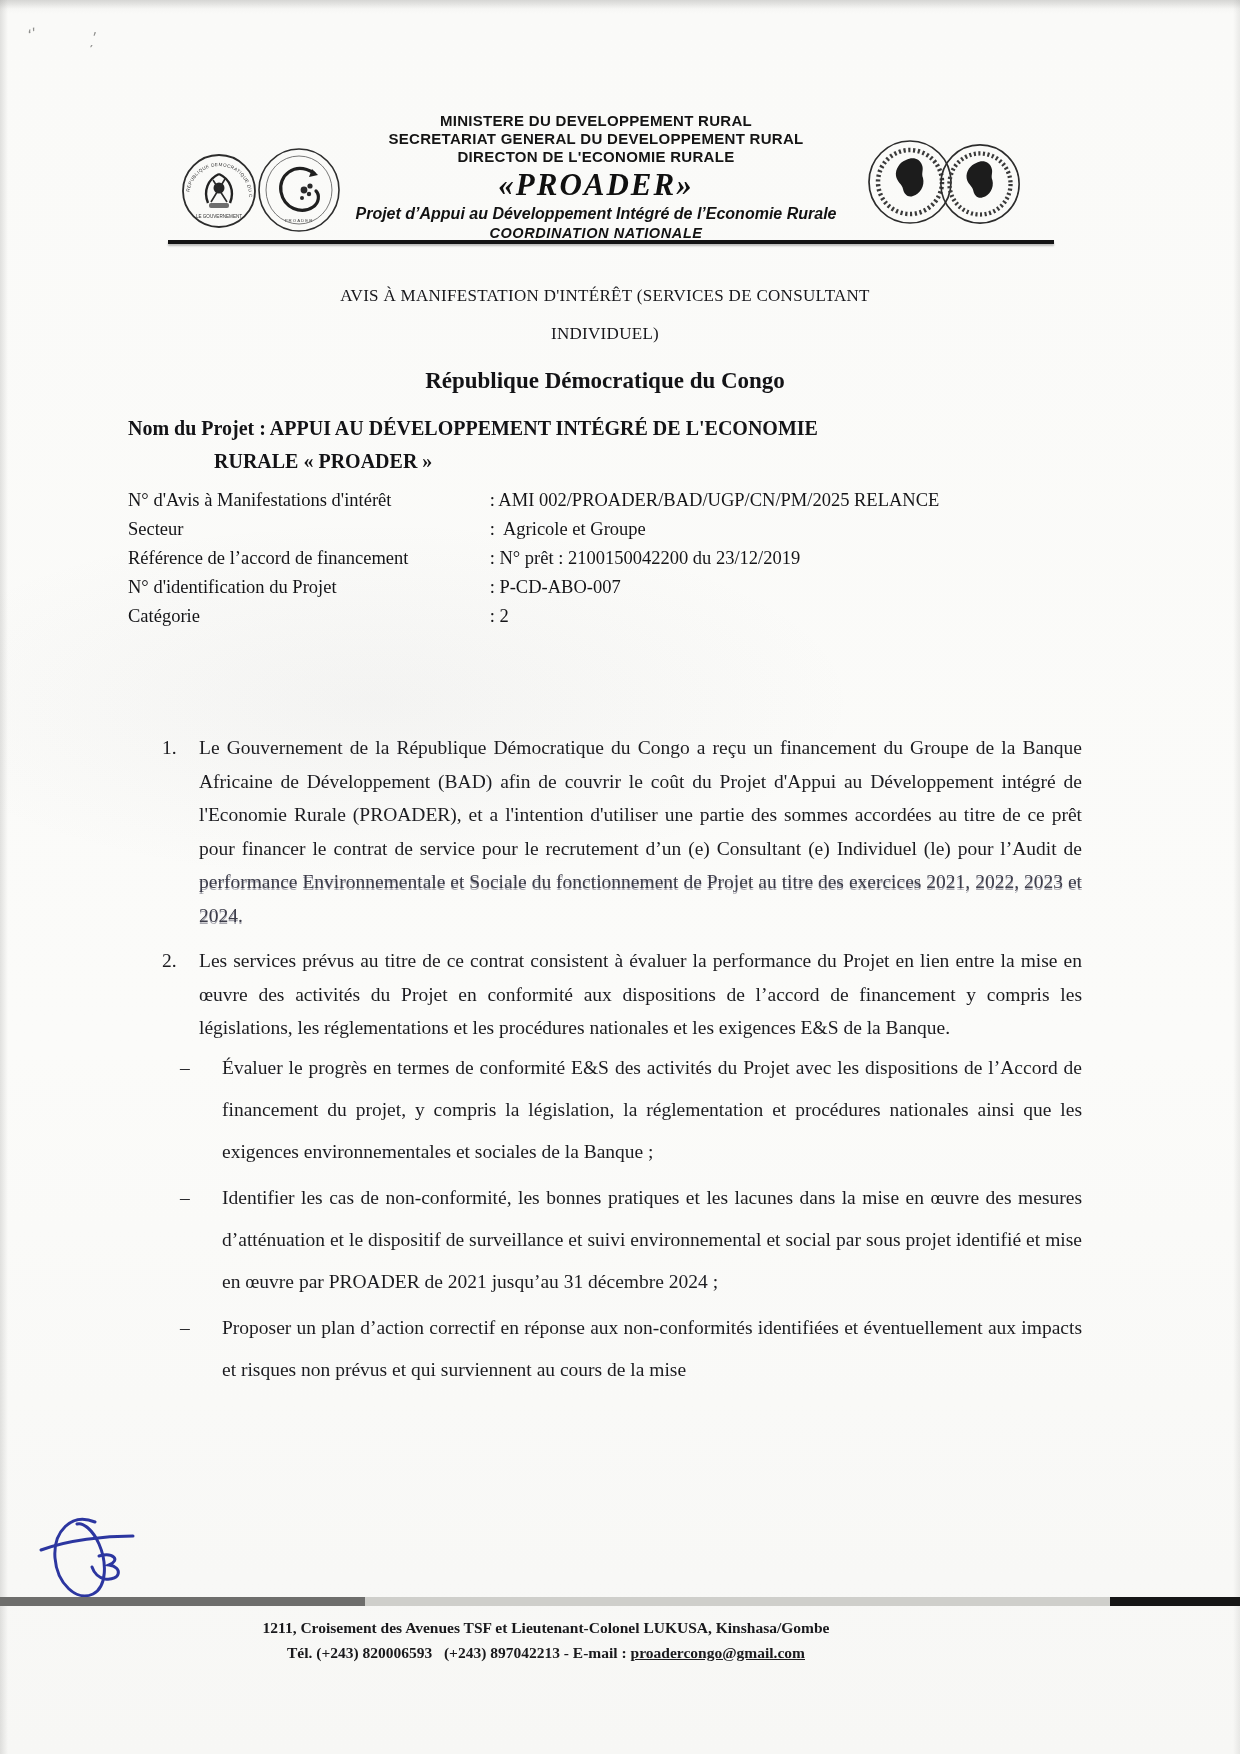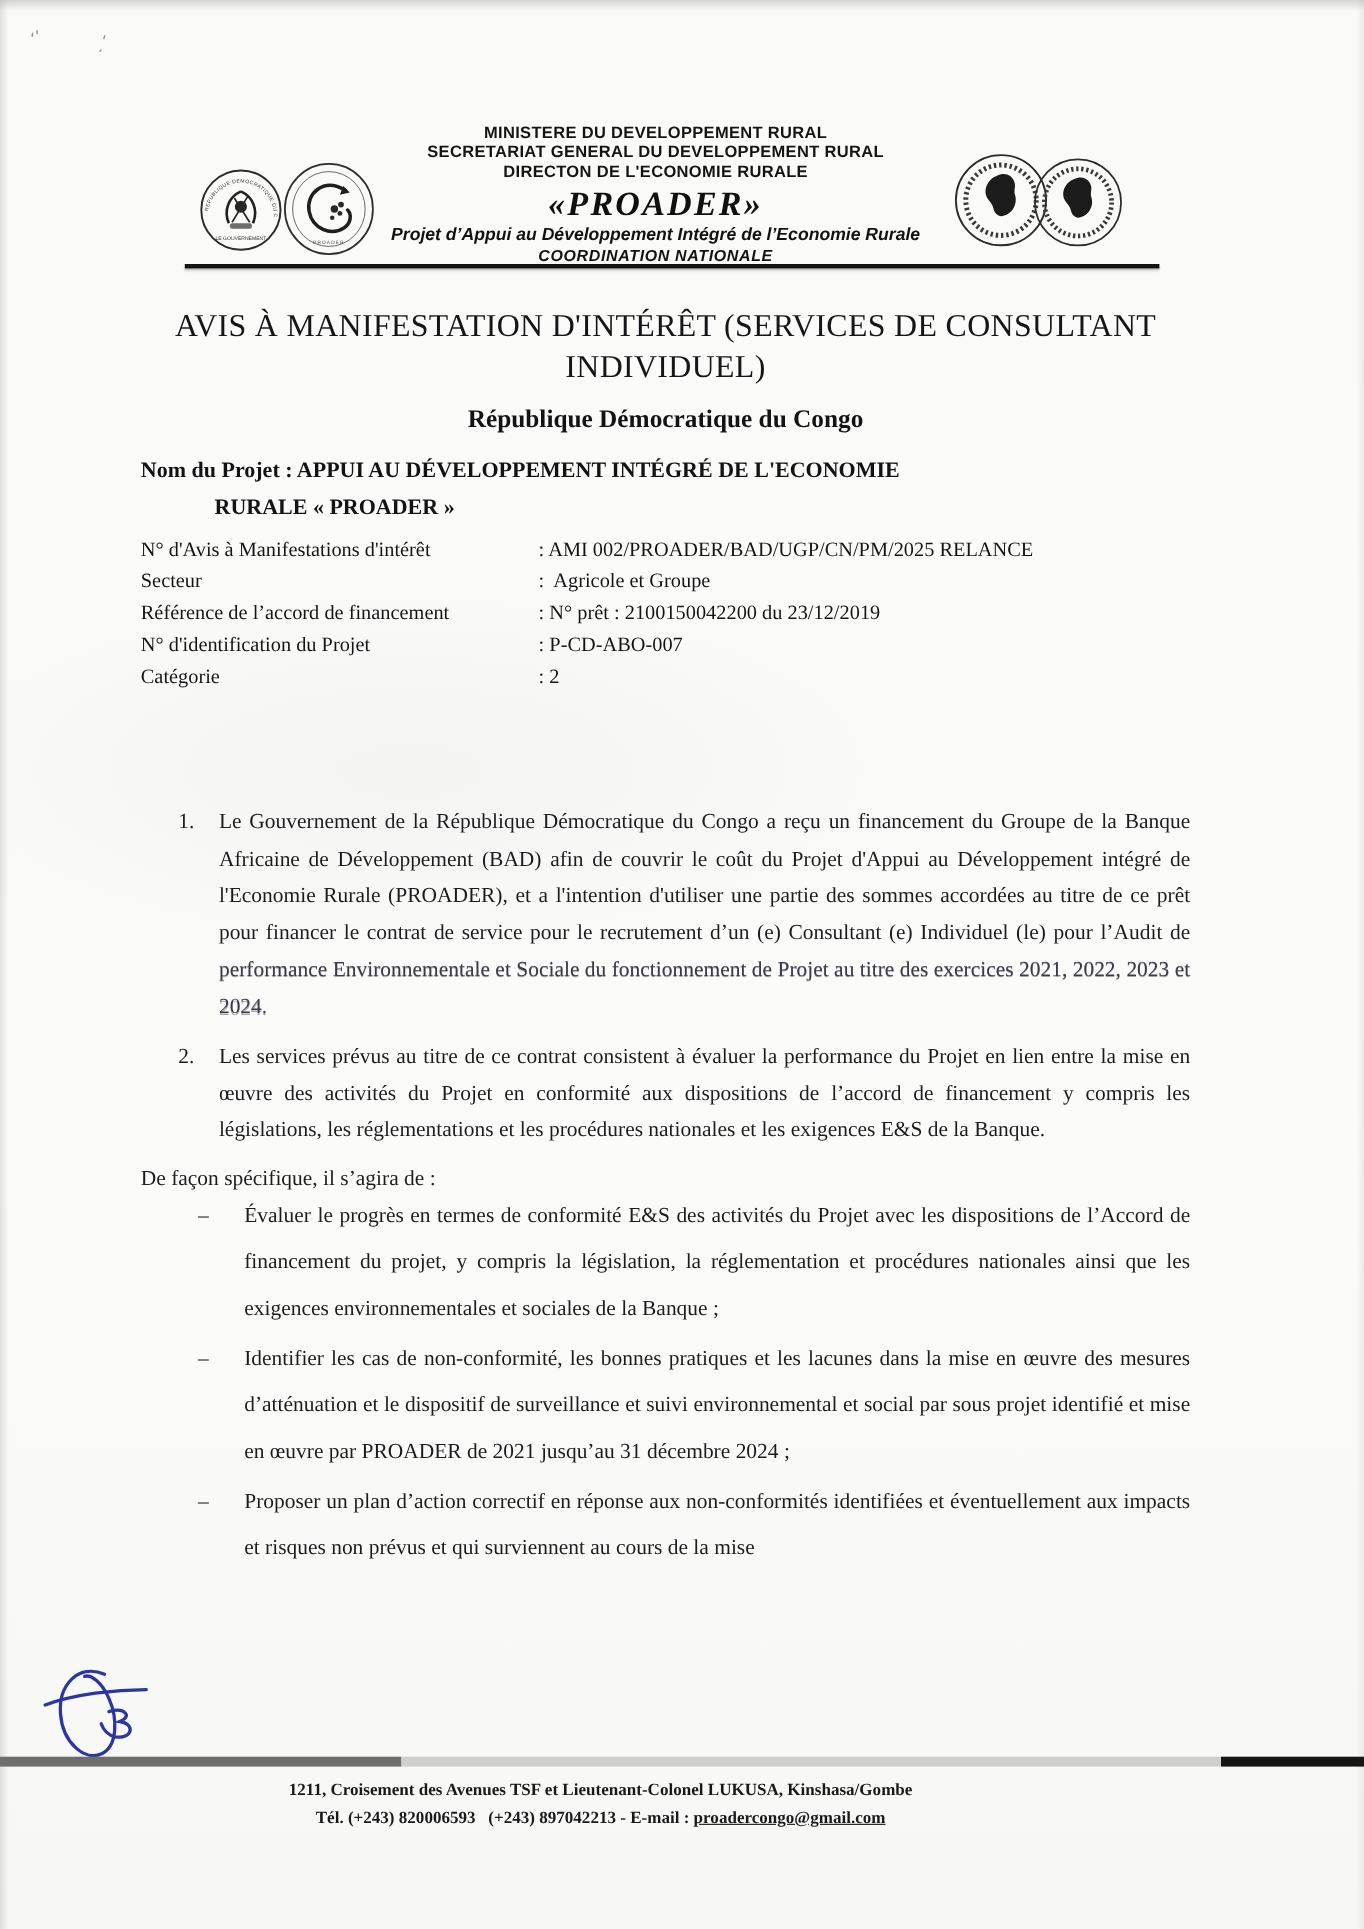--- a/index.html
+++ b/index.html
@@ -26,26 +26,26 @@
              letter-spacing:2px;color:#101010;}
   .h-subtitle{font-family:"Liberation Sans","DejaVu Sans",sans-serif;font-style:italic;
               font-weight:700;font-size:16px;line-height:21px;color:#121212;}
   .h-coord{font-family:"Liberation Sans","DejaVu Sans",sans-serif;font-style:italic;
            font-weight:700;font-size:14.5px;line-height:19px;letter-spacing:.6px;color:#121212;}
   .header-rule{position:absolute;left:168px;top:240px;width:886px;height:4px;
                background:#141414;box-shadow:0 2px 2px rgba(0,0,0,.25);}
   .seal{position:absolute;}
   
   .content{position:relative;margin:0 158px 0 128px;}
-  .doc-title{margin-top:34px;text-align:center;font-size:29px;line-height:38px;
+  .doc-title{margin-top:34px;text-align:center;font-size:17px;line-height:38px;
              letter-spacing:.3px;color:#16161a;}
   .country{margin-top:14px;text-align:center;font-weight:700;font-size:23px;
            line-height:27px;color:#131316;}
   .project{margin-top:18px;font-weight:700;font-size:20px;line-height:33px;color:#131316;}
-  .project-line2{margin-left:67px;}
+  .project-line2{margin-left:86px;}
   .details{margin-top:8px;}
   .d-row{display:flex;font-weight:400;font-size:18.5px;line-height:29px;color:#141417;}
   .d-label{width:357px;flex-shrink:0;}
   .d-value{white-space:pre-wrap;}
   .numlist{margin-top:100px;}
   .para{display:flex;margin-left:34px;font-size:19.5px;line-height:33.5px;
         text-align:justify;color:#1c1c20;}
   .para + .para{margin-top:12px;}
   .para-num{width:37px;flex-shrink:0;}
   .para-text{flex:1;}
@@ -169,21 +169,20 @@
       <div class="para">
         <span class="para-num">1.</span>
         <span class="para-text"><span>Le Gouvernement de la République Démocratique du Congo a reçu un financement du Groupe de la Banque Africaine de Développement (BAD) afin de couvrir le coût du Projet d'Appui au Développement intégré de l'Economie Rurale (PROADER), et a l'intention d'utiliser une partie des sommes accordées au titre de ce prêt pour financer le contrat de service pour le recrutement d’un (e) Consultant (e) Individuel (le) pour l’Audit de </span><span class="smudge">performance Environnementale et Sociale du fonctionnement de Projet  au titre des exercices 2021, 2022, 2023 et 2024.</span></span>
       </div>
       <div class="para">
         <span class="para-num">2.</span>
         <span class="para-text">Les services prévus au titre de ce contrat consistent à évaluer la performance du Projet en lien entre la mise en œuvre des activités du Projet en conformité aux dispositions de l’accord de financement y compris les législations, les réglementations et les procédures nationales et les exigences E&amp;S de la Banque.</span>
       </div>
     </div>
 
-    <div class="intro">De façon spécifique, il s’agira de :</div>
 
     <div class="bullets">
       <div class="bullet">
         <span class="bullet-dash">–</span>
         <span class="bullet-text">Évaluer le progrès en termes de conformité E&amp;S des activités du Projet avec les dispositions de l’Accord de financement du projet, y compris la législation, la réglementation et procédures nationales ainsi que les exigences environnementales et sociales de la Banque ;</span>
       </div>
       <div class="bullet">
         <span class="bullet-dash">–</span>
         <span class="bullet-text">Identifier les cas de non-conformité, les bonnes pratiques et les lacunes dans la mise en œuvre des mesures d’atténuation et le dispositif de surveillance et suivi environnemental et social par sous projet identifié et mise en œuvre par PROADER de 2021 jusqu’au 31 décembre 2024 ;</span>
       </div>

